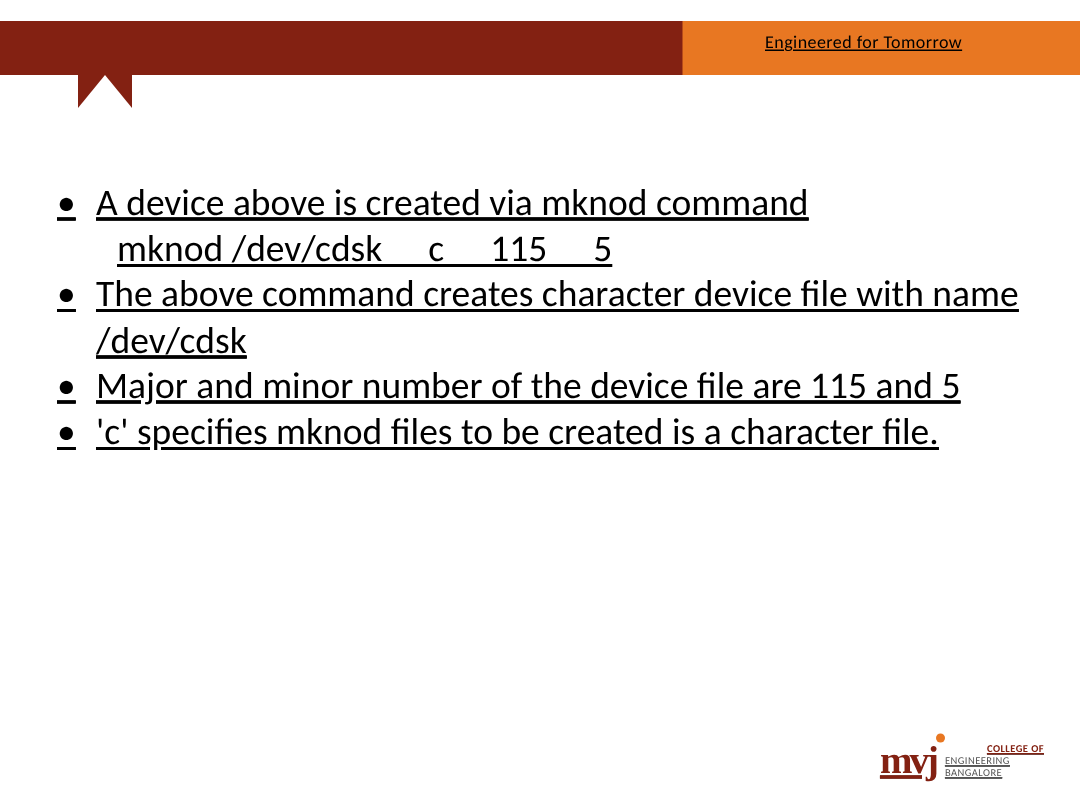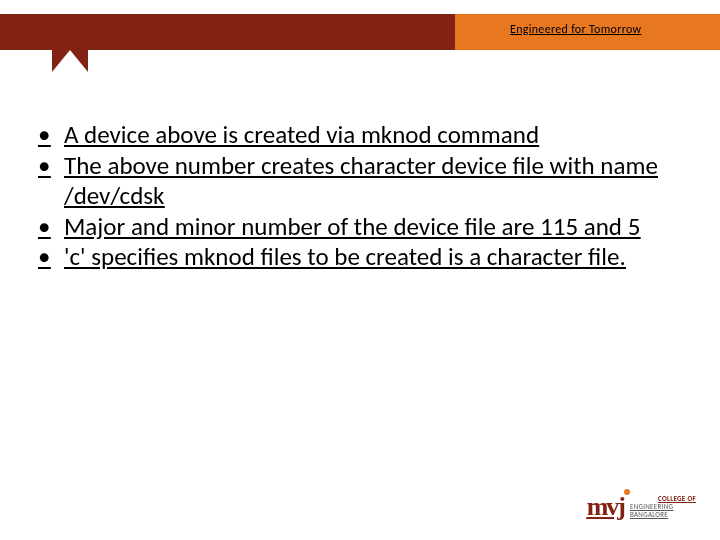--- a/index.html
+++ b/index.html
@@ -119,24 +119,25 @@
 <div class="notch"></div>
 <div class="notch-cut"></div>
 
 <div class="tagline">Engineered for Tomorrow</div>
 
 <div class="content">
   <div class="bullet-row">
     <div class="bmark">•</div>
     <div class="btext">A device above is created via mknod command</div>
   </div>
+  <div class="indent">mknod /dev/cdsk  c  115  5</div>
 
   <div class="bullet-row">
     <div class="bmark">•</div>
-    <div class="btext">The above number creates character device file with name /dev/cdsk</div>
+    <div class="btext">The above command creates character device file with name /dev/cdsk</div>
   </div>
 
   <div class="bullet-row">
     <div class="bmark">•</div>
     <div class="btext">Major and minor number of the device file are 115 and 5</div>
   </div>
 
   <div class="bullet-row">
     <div class="bmark">•</div>
     <div class="btext">'c' specifies mknod files to be created is a character file.</div>

